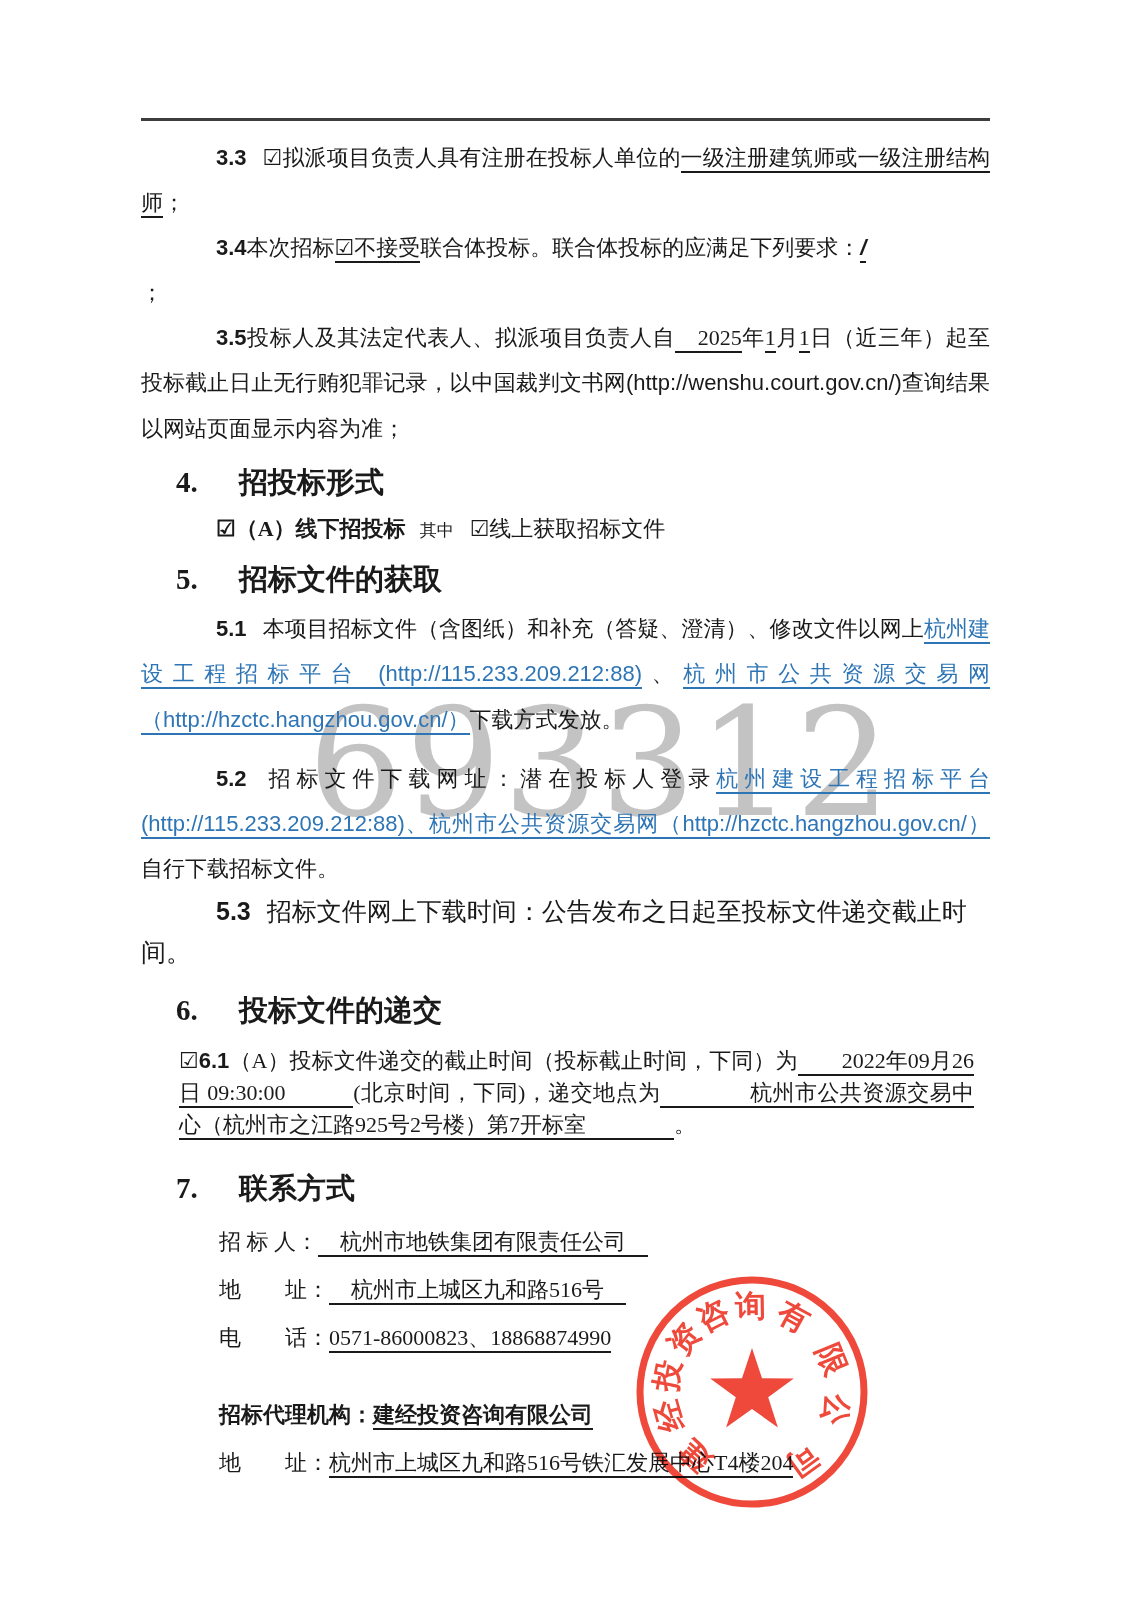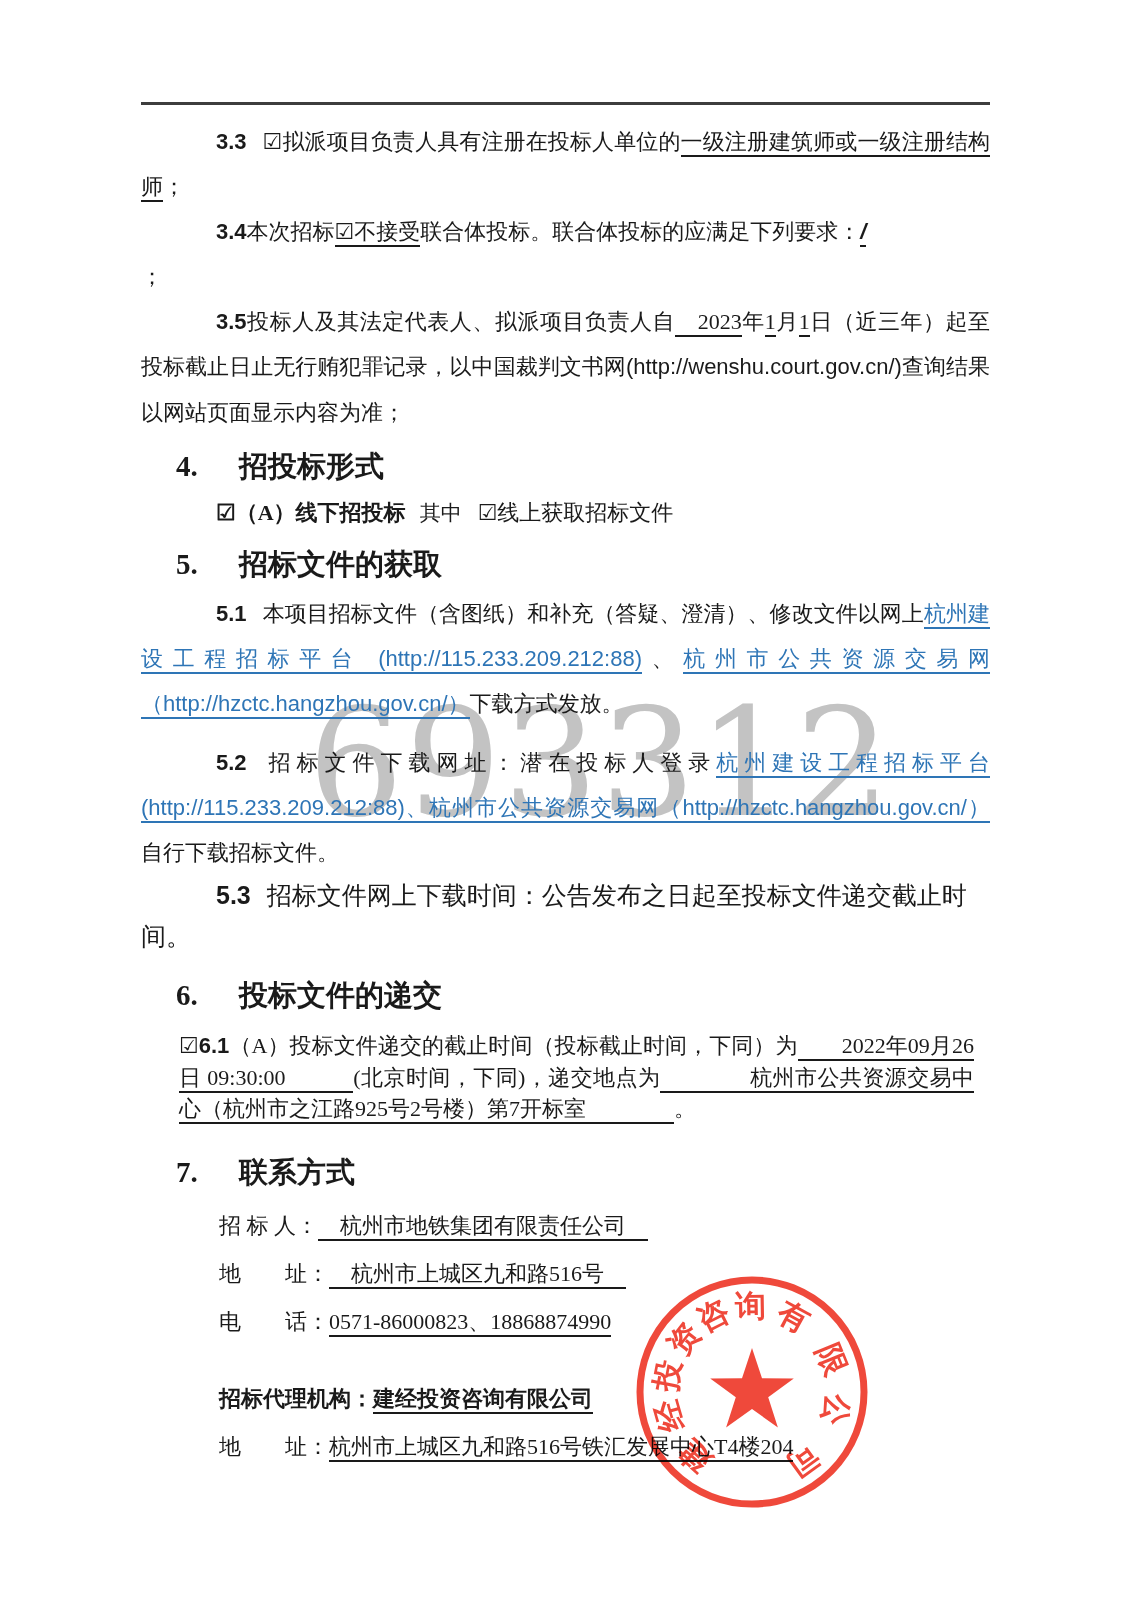--- a/index.html
+++ b/index.html
@@ -2,42 +2,42 @@
 <html lang="zh"><head>
 <meta charset="utf-8">
 <style>
   * { margin:0; padding:0; box-sizing:border-box; }
   html,body { background:#ffffff; }
   .page {
     position:relative; width:1131px; height:1600px; background:#fff;
     overflow:hidden; color:#1a1a1a;
     font-family:"Liberation Serif","DejaVu Serif",serif;
   }
-  .content { position:absolute; left:141px; right:141px; top:0; z-index:2; }
+  .content { position:absolute; left:141px; right:141px; top:16px; z-index:2; }
   .rule { margin-top:102px; border-top:3px solid #3d3d3d; }
 
   .para { font-size:22px; line-height:2.05; text-align:justify; text-indent:75px; }
   .p-mt { margin-top:14px; }
   .sans { font-family:"Liberation Sans","DejaVu Sans",sans-serif; }
   .num  { font-weight:bold; font-family:"Liberation Sans","DejaVu Sans",sans-serif; }
   .num.sp { margin-right:16px; }
   .u    { border-bottom:2px solid #1a1a1a; padding-bottom:1px; }
   .bold { font-weight:bold; }
   .ital { font-style:italic; }
   .link { color:#2E75B6; border-bottom:2px solid #2E75B6; padding-bottom:1px;
           font-family:"Liberation Sans","DejaVu Sans",sans-serif; cursor:pointer; }
 
   .hd { font-size:29px; font-weight:bold; line-height:1.45;
         font-family:Liberation Serif, serif;
         margin:10px 0 6px 35px; }
   .hnum { display:inline-block; width:63px; }
 
   .optline { margin-left:75px; font-size:22px; line-height:1.8; }
   .opt-a { font-weight:bold; }
-  .opt-mid { font-size:21px; margin:0 16px 0 14px; }
+  .opt-mid { font-size:17px; margin:0 16px 0 14px; }
 
   .p53 { font-size:25px; line-height:1.65; text-indent:75px; }
 
   .p61 { margin:14px 16px 0 38px; font-size:22px; line-height:1.45; text-align:justify; }
 
   .contacts { margin-left:78px; margin-top:16px; }
   .crow { font-size:22px; line-height:1.5; margin-bottom:15px; }
   .agency { margin-top:44px;font-weight:bold; }
 
   .watermark {
@@ -62,21 +62,21 @@
   <div class="watermark">693312</div>
 
   <div class="content">
 
     <div class="rule"></div>
 
     <p class="para p-mt"><span class="num sp">3.3</span><span>☑</span><span>拟派项目负责人具有注册在投标人单位的</span><span class="u">一级注册建筑师或一级注册结构师</span><span>；</span></p>
 
     <p class="para"><span class="num">3.4</span><span>本次招标</span><span class="u">☑不接受</span><span>联合体投标。联合体投标的应满足下列要求：</span><span class="u bold ital sans">/</span><br><span>；</span></p>
 
-    <p class="para"><span class="num">3.5</span><span>投标人及其法定代表人、拟派项目负责人自</span><span class="u">　2023</span><span>年</span><span class="u">1</span><span>月</span><span class="u">1</span><span>日（近三年）起至投标截止日止无行贿犯罪记录，以中国裁判文书网</span><span class="sans">(http://wenshu.court.gov.cn/)</span><span>查询结果以网站页面显示内容为准；</span></p>
+    <p class="para"><span class="num">3.5</span><span>投标人及其法定代表人、拟派项目负责人自</span><span class="u">　2025</span><span>年</span><span class="u">1</span><span>月</span><span class="u">1</span><span>日（近三年）起至投标截止日止无行贿犯罪记录，以中国裁判文书网</span><span class="sans">(http://wenshu.court.gov.cn/)</span><span>查询结果以网站页面显示内容为准；</span></p>
 
     <h2 class="hd"><span class="hnum">4.</span><span>招投标形式</span></h2>
 
     <p class="optline"><span class="opt-a">☑（A）线下招投标</span><span class="opt-mid">其中</span><span>☑线上获取招标文件</span></p>
 
     <h2 class="hd"><span class="hnum">5.</span><span>招标文件的获取</span></h2>
 
     <p class="para"><span class="num sp">5.1</span><span>本项目招标文件（含图纸）和补充（答疑、澄清）、修改文件以网上</span><span class="link">杭州建设工程招标平台 (http://115.233.209.212:88)</span><span>、</span><span class="link">杭州市公共资源交易网（http://hzctc.hangzhou.gov.cn/）</span><span>下载方式发放。</span></p>
 
     <p class="para p-mt"><span class="num sp">5.2</span><span>招标文件下载网址：潜在投标人登录</span><span class="link">杭州建设工程招标平台(http://115.233.209.212:88)、杭州市公共资源交易网（http://hzctc.hangzhou.gov.cn/）</span><span>自行下载招标文件。</span></p>

